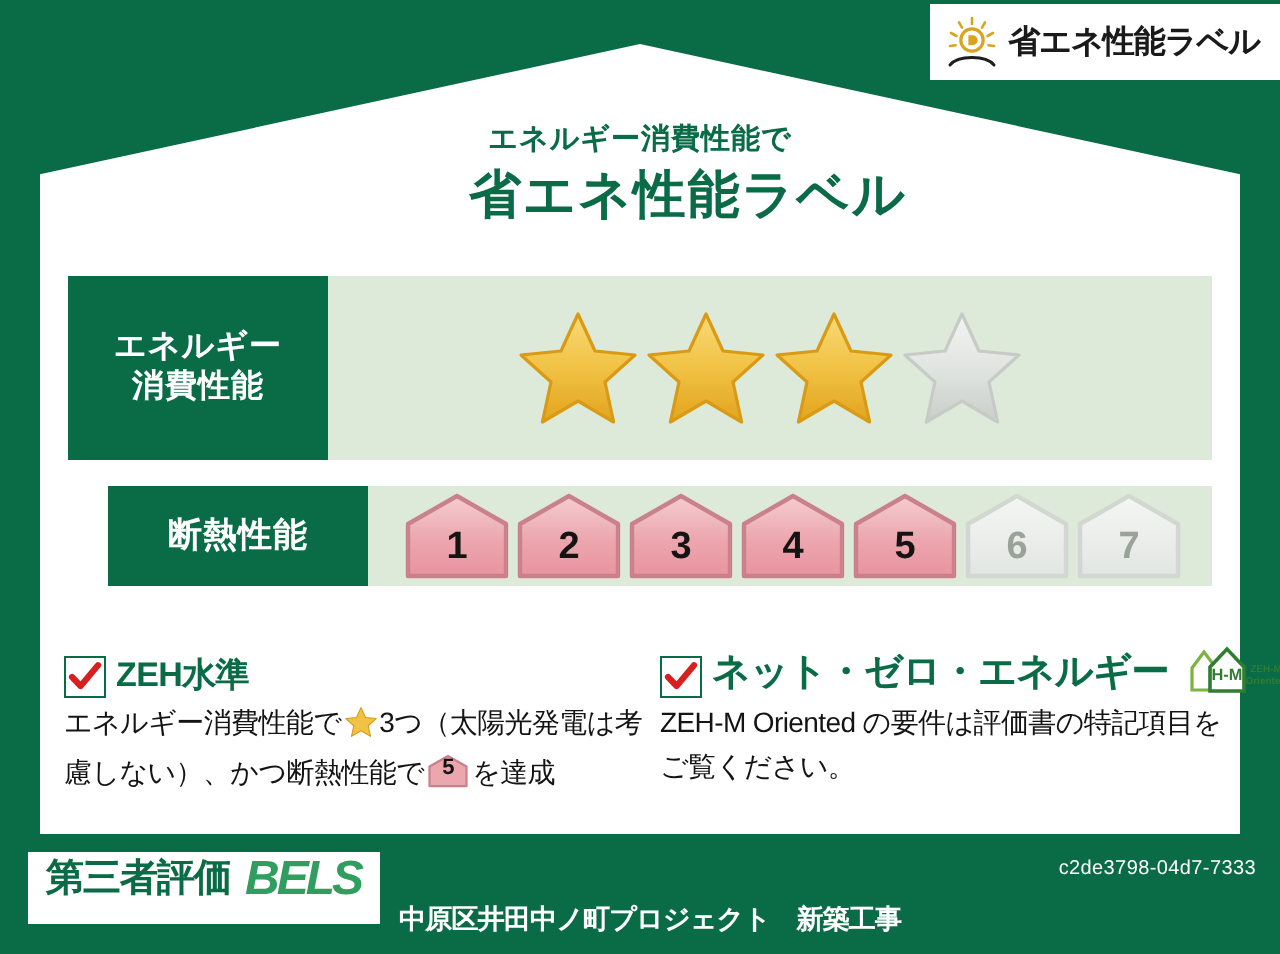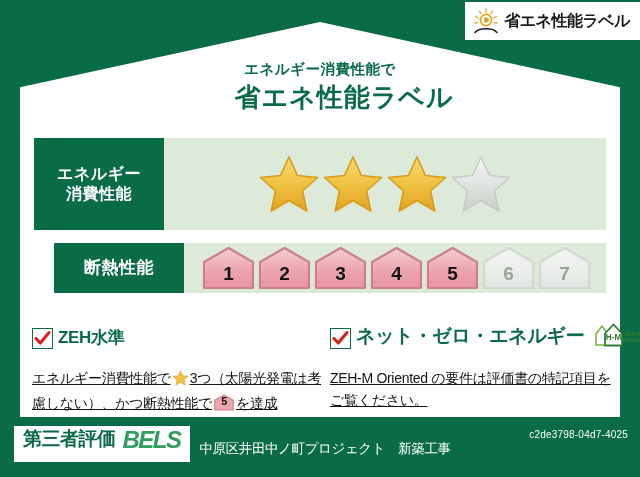--- a/index.html
+++ b/index.html
@@ -108,22 +108,22 @@
   }
   .cbox svg { position:absolute; left:1px; top:1px; }
   .check-title {
     font-size:17px; font-weight:bold; color:#0a6b47;
     letter-spacing:-0.3px; white-space:nowrap;
   }
   #check-right .check-title { font-size:19px; }
   .zehm-logo { width:56px; height:28px; flex:0 0 auto; margin-left:3px; }
 
   .check-body {
-    margin-top:19px; font-size:14px; line-height:1.55;
-    color:#141414; letter-spacing:-0.3px;text-decoration:underline;
+    margin-top:2px; font-size:14px; line-height:1.55;
+    color:#141414; letter-spacing:-0.3px;
   }
   .inline-star { width:17px; height:16px; vertical-align:-3px; margin:0 1px; }
   .inline-house { width:20px; height:17px; vertical-align:-3px; margin:0 2px; position:relative; display:inline-block; }
   .inline-house svg { position:absolute; inset:0; width:100%; height:100%; }
   .inline-house i {
     position:absolute; inset:0; z-index:2; font-style:normal;
     font-size:11px; font-weight:bold; color:#141414;
     display:flex; align-items:flex-end; justify-content:center;
     padding-bottom:1px;
   }
@@ -134,22 +134,22 @@
     display:flex; align-items:flex-start;
   }
   #bels {
     background:#ffffff; margin-left:14px; margin-top:3px;
     height:36px; padding:0 9px;
     display:flex; align-items:flex-start; gap:7px;
   }
   #bels-jp { font-size:19px; font-weight:bold; color:#0a6b47; letter-spacing:-0.5px; }
   #bels-en { font-size:24px; font-weight:bold; color:#2f9e5e; letter-spacing:-1.5px; font-style:italic; }
   #project {
-    color:#ffffff; font-size:13.5px; font-weight:normal;
-    margin-left:10px; margin-top:17px; letter-spacing:-0.4px; white-space:nowrap;
+    color:#ffffff; font-size:13.5px; font-weight:bold;
+    margin-left:10px; margin-top:28px; letter-spacing:-0.4px; white-space:nowrap;
   }
   #date-wrap {
     margin-left:auto; margin-right:12px; margin-top:5px;
     text-align:right; color:#ffffff;
   }
   #date { font-size:14.5px; font-weight:bold; letter-spacing:-0.3px; }
   #docid { font-size:10px; margin-top:1px; letter-spacing:0.2px; }
 </style>
 </head>
 <body>
@@ -332,17 +332,17 @@
     <div class="check-body">ZEH-M Oriented の要件は評価書の特記項目をご覧ください。</div>
   </div>
 
   <div id="footer">
     <div id="bels">
       <span id="bels-jp">第三者評価</span>
       <span id="bels-en">BELS</span>
     </div>
     <div id="project">中原区井田中ノ町プロジェクト　新築工事</div>
     <div id="date-wrap">
-      <div id="docid">c2de3798-04d7-4025</div>
+      <div id="docid">c2de3798-04d7-7333</div>
     </div>
   </div>
 
 </div>
 
 </body></html>

